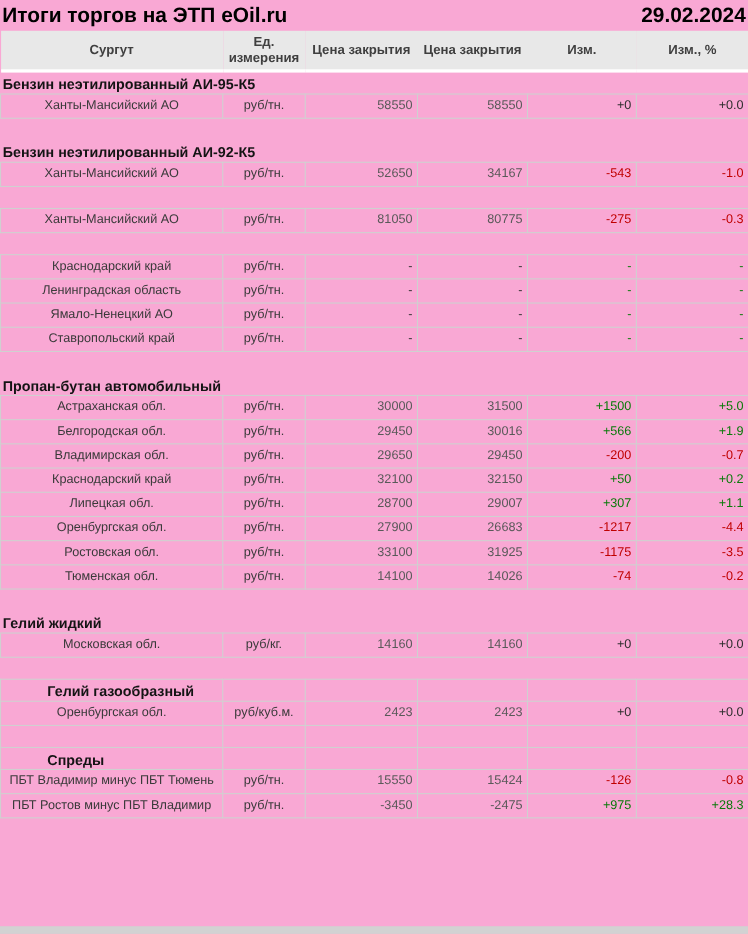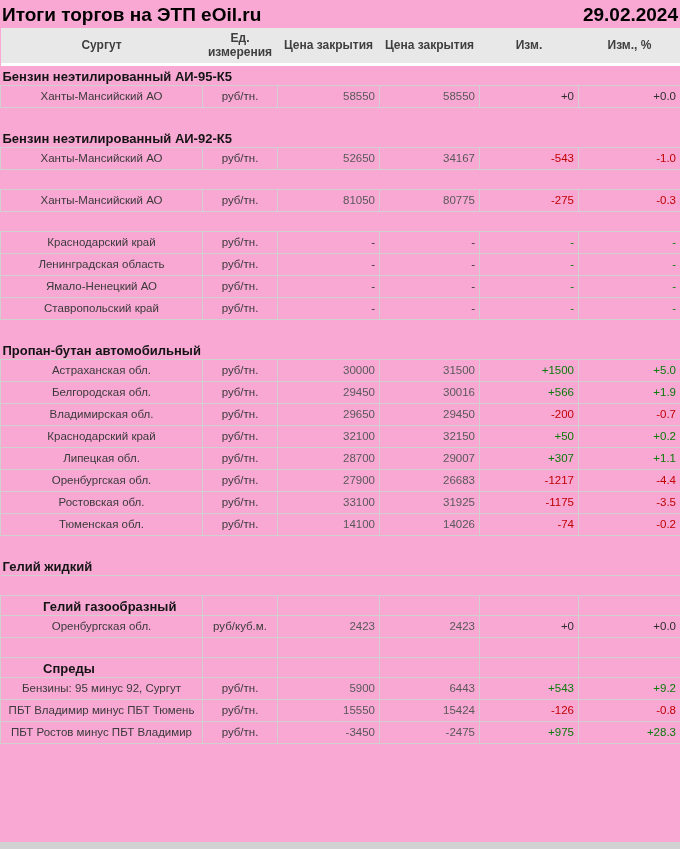--- a/index.html
+++ b/index.html
@@ -211,20 +211,28 @@
           <td class="c-num">14026</td>
           <td class="c-chg neg">-74</td>
           <td class="c-chg neg">-0.2</td>
         </tr>
         <tr class="spacer">
           <td class="" colspan="6"></td>
         </tr>
         <tr class="section">
           <td class="sec-title" colspan="6">Гелий жидкий</td>
         </tr>
+        <tr class="datarow">
+          <td class="c-label">Московская обл.</td>
+          <td class="c-unit">руб/кг.</td>
+          <td class="c-num">14160</td>
+          <td class="c-num">14160</td>
+          <td class="c-chg zero">+0</td>
+          <td class="c-chg zero">+0.0</td>
+        </tr>
         <tr class="spacer">
           <td class="" colspan="6"></td>
         </tr>
         <tr class="section bordered">
           <td class="sec-title">Гелий газообразный</td>
           <td class="sec-cell"></td>
           <td class="sec-cell"></td>
           <td class="sec-cell"></td>
           <td class="sec-cell"></td>
           <td class="sec-cell"></td>
@@ -247,28 +255,20 @@
         </tr>
         <tr class="section bordered">
           <td class="sec-title">Спреды</td>
           <td class="sec-cell"></td>
           <td class="sec-cell"></td>
           <td class="sec-cell"></td>
           <td class="sec-cell"></td>
           <td class="sec-cell"></td>
         </tr>
         <tr class="datarow">
-          <td class="c-label">Бензины: 95 минус 92, Сургут</td>
-          <td class="c-unit">руб/тн.</td>
-          <td class="c-num">5900</td>
-          <td class="c-num">6443</td>
-          <td class="c-chg pos">+543</td>
-          <td class="c-chg pos">+9.2</td>
-        </tr>
-        <tr class="datarow">
           <td class="c-label">ПБТ Владимир минус ПБТ Тюмень</td>
           <td class="c-unit">руб/тн.</td>
           <td class="c-num">15550</td>
           <td class="c-num">15424</td>
           <td class="c-chg neg">-126</td>
           <td class="c-chg neg">-0.8</td>
         </tr>
         <tr class="datarow">
           <td class="c-label">ПБТ Ростов минус ПБТ Владимир</td>
           <td class="c-unit">руб/тн.</td>

